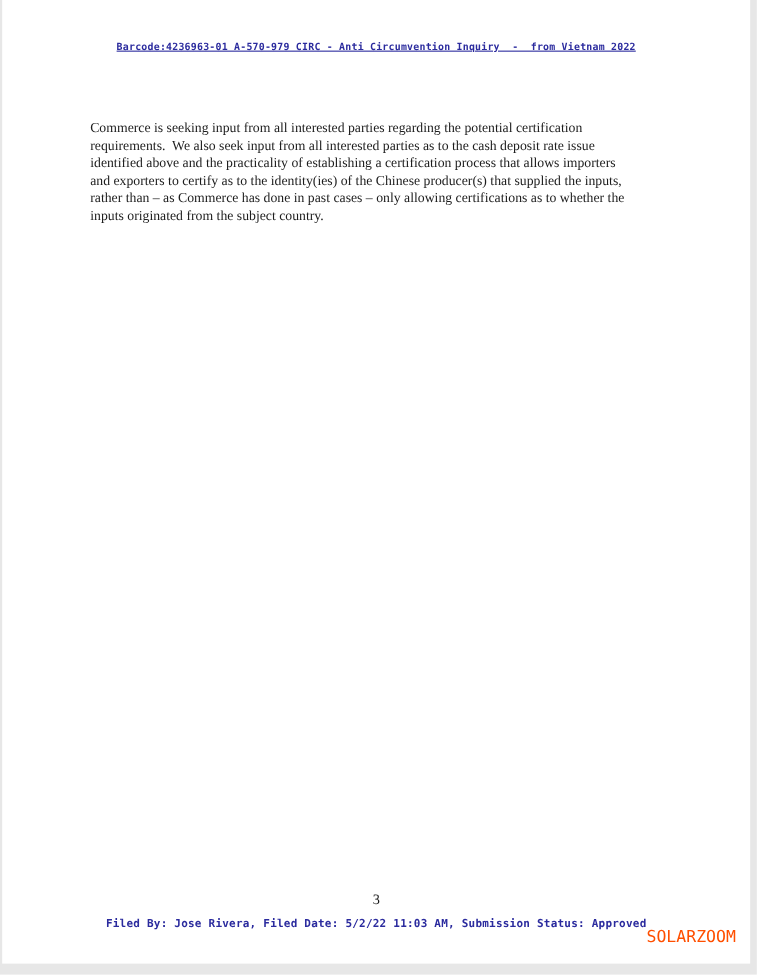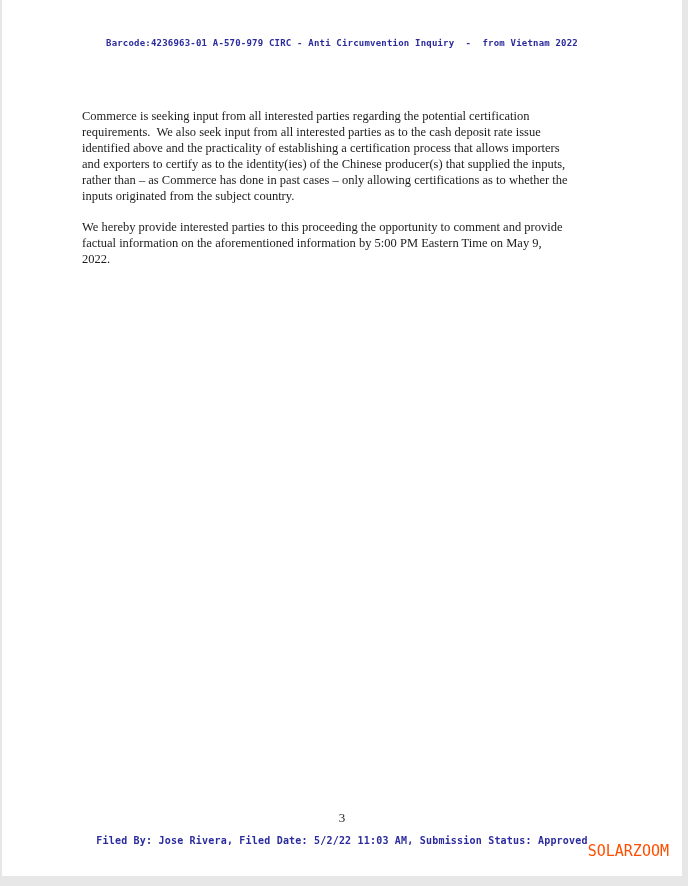--- a/index.html
+++ b/index.html
@@ -32,20 +32,21 @@
     top: 38px;
     left: 0;
     right: 0;
     text-align: center;
     font-family: "DejaVu Sans Mono", monospace;
     font-size: 9px;
     font-weight: bold;
     color: var(--blue);
     white-space: pre;
     letter-spacing: 0.2px;
+    text-decoration: underline;
   }
   .body-text {
     position: absolute;
     top: 72px;
     left: 80px;
     color: var(--body-ink);
     font-family: "Liberation Serif", serif;
     font-size: 12.5px;
     line-height: 16px;
     margin-top: 36px;
@@ -95,23 +96,20 @@
 
   <div class="barcode-header">Barcode:4236963-01 A-570-979 CIRC - Anti Circumvention Inquiry  -  from Vietnam 2022</div>
 
   <div class="body-text">
     <p class="para">Commerce is seeking input from all interested parties regarding the potential certification
 requirements.  We also seek input from all interested parties as to the cash deposit rate issue
 identified above and the practicality of establishing a certification process that allows importers
 and exporters to certify as to the identity(ies) of the Chinese producer(s) that supplied the inputs,
 rather than – as Commerce has done in past cases – only allowing certifications as to whether the
 inputs originated from the subject country.</p>
-    <p class="para">We hereby provide interested parties to this proceeding the opportunity to comment and provide
-factual information on the aforementioned information by 5:00 PM Eastern Time on May 9,
-2022.</p>
   </div>
 
   <div class="page-number">3</div>
 
   <div class="filing-footer">Filed By: Jose Rivera, Filed Date: 5/2/22 11:03 AM, Submission Status: Approved</div>
 
   <div class="watermark">SOLARZOOM</div>
 
 </div>
 

